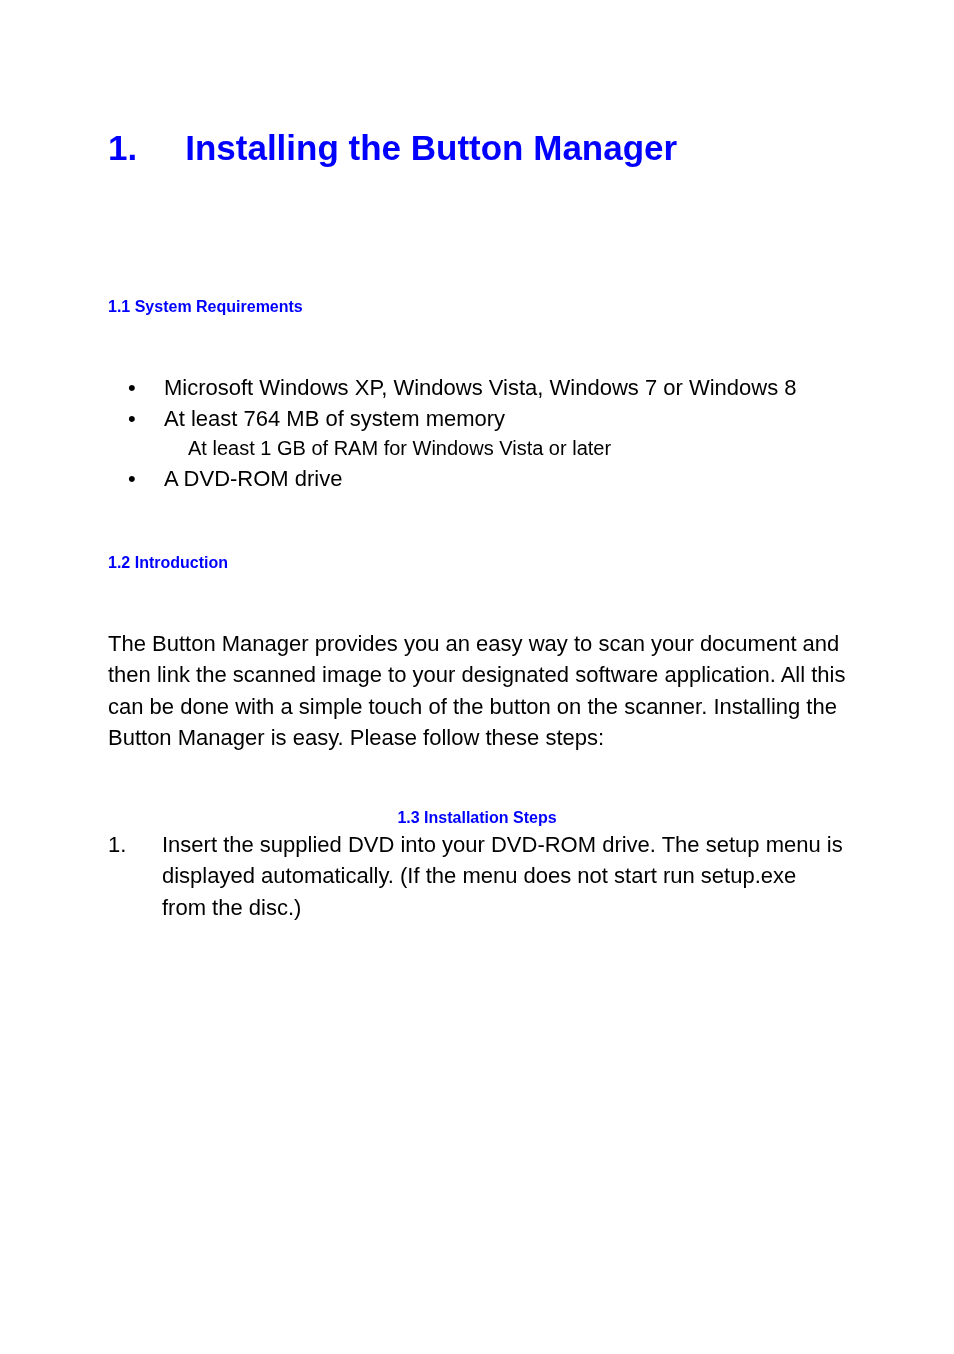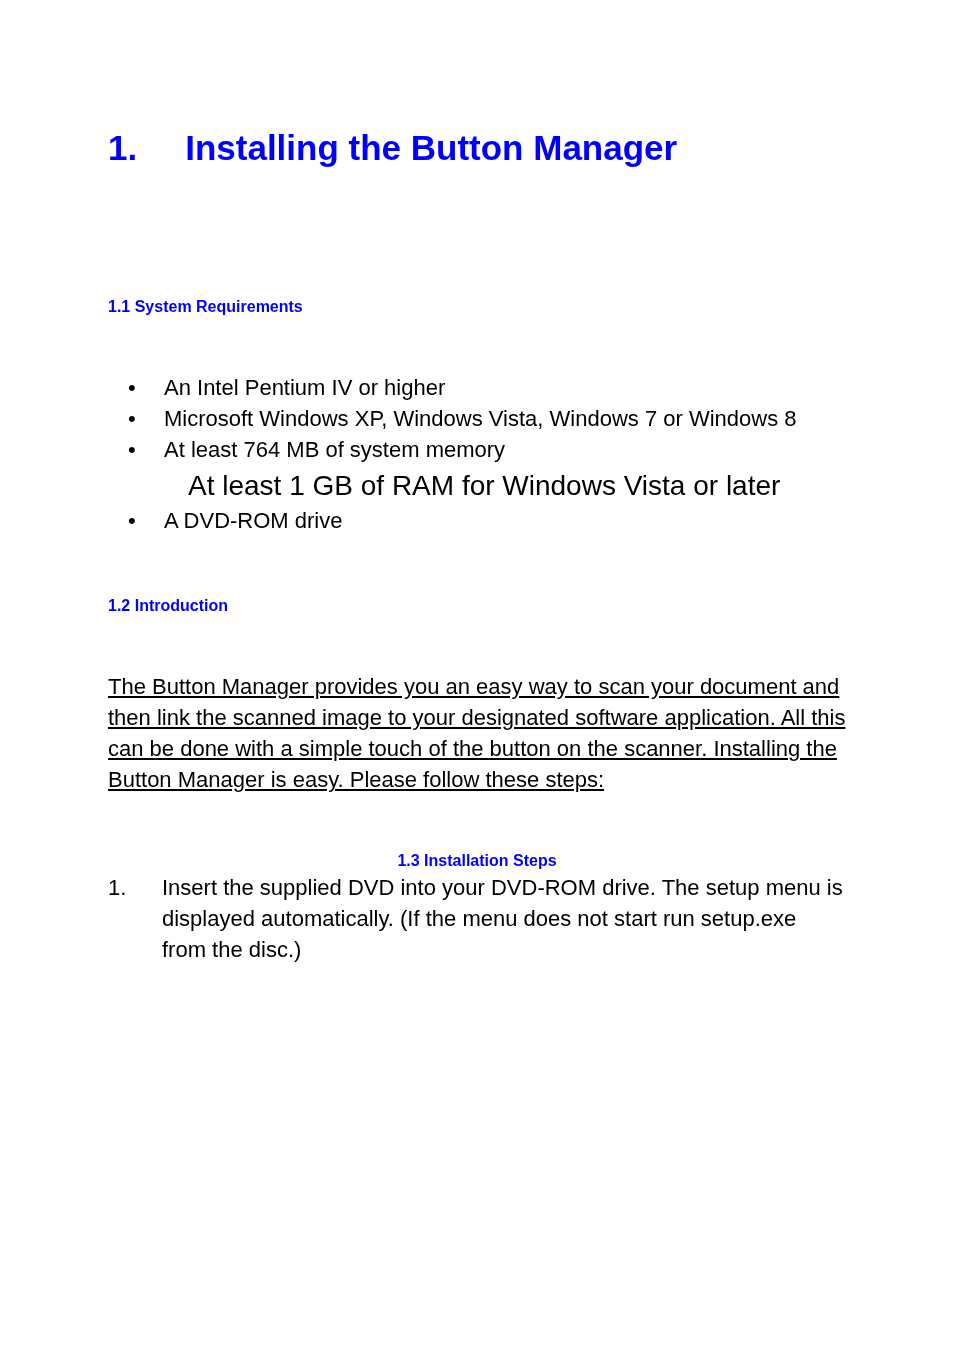--- a/index.html
+++ b/index.html
@@ -46,31 +46,30 @@
       position: relative;
       padding-left: 36px;
     }
     .bullet-list li::before {
       content: "•";
       position: absolute;
       left: 0;
       font-size: 22px;
     }
     .sub-note {
-      font-size: 28px;
+      font-size: 20px;
       color: #000000;
       line-height: 1.42;
       padding-left: 80px;
     }
     .paragraph {
       font-size: 22px;
       color: #000000;
       line-height: 1.42;
       margin-bottom: 56px;
-      text-decoration: underline;
     }
     .numbered-list {
       list-style: none;
       padding-left: 0;
     }
     .numbered-list li {
       font-size: 22px;
       color: #000000;
       line-height: 1.42;
       display: flex;
@@ -86,21 +85,20 @@
 <body>
 
 <h1 class="chapter-heading">
   <span class="chapter-number">1.</span>
   <span>Installing the Button Manager</span>
 </h1>
 
 <h2 class="section-heading">1.1 System Requirements</h2>
 
 <ul class="bullet-list">
-  <li>An Intel Pentium IV or higher</li>
   <li>Microsoft Windows XP, Windows Vista, Windows 7 or Windows 8</li>
   <li>
     <span>At least 764 MB of system memory</span>
     <div class="sub-note" style="padding-left:24px;">At least 1 GB of RAM for Windows Vista or later</div>
   </li>
   <li>A DVD-ROM drive</li>
 </ul>
 
 <h2 class="section-heading">1.2 Introduction</h2>
 

